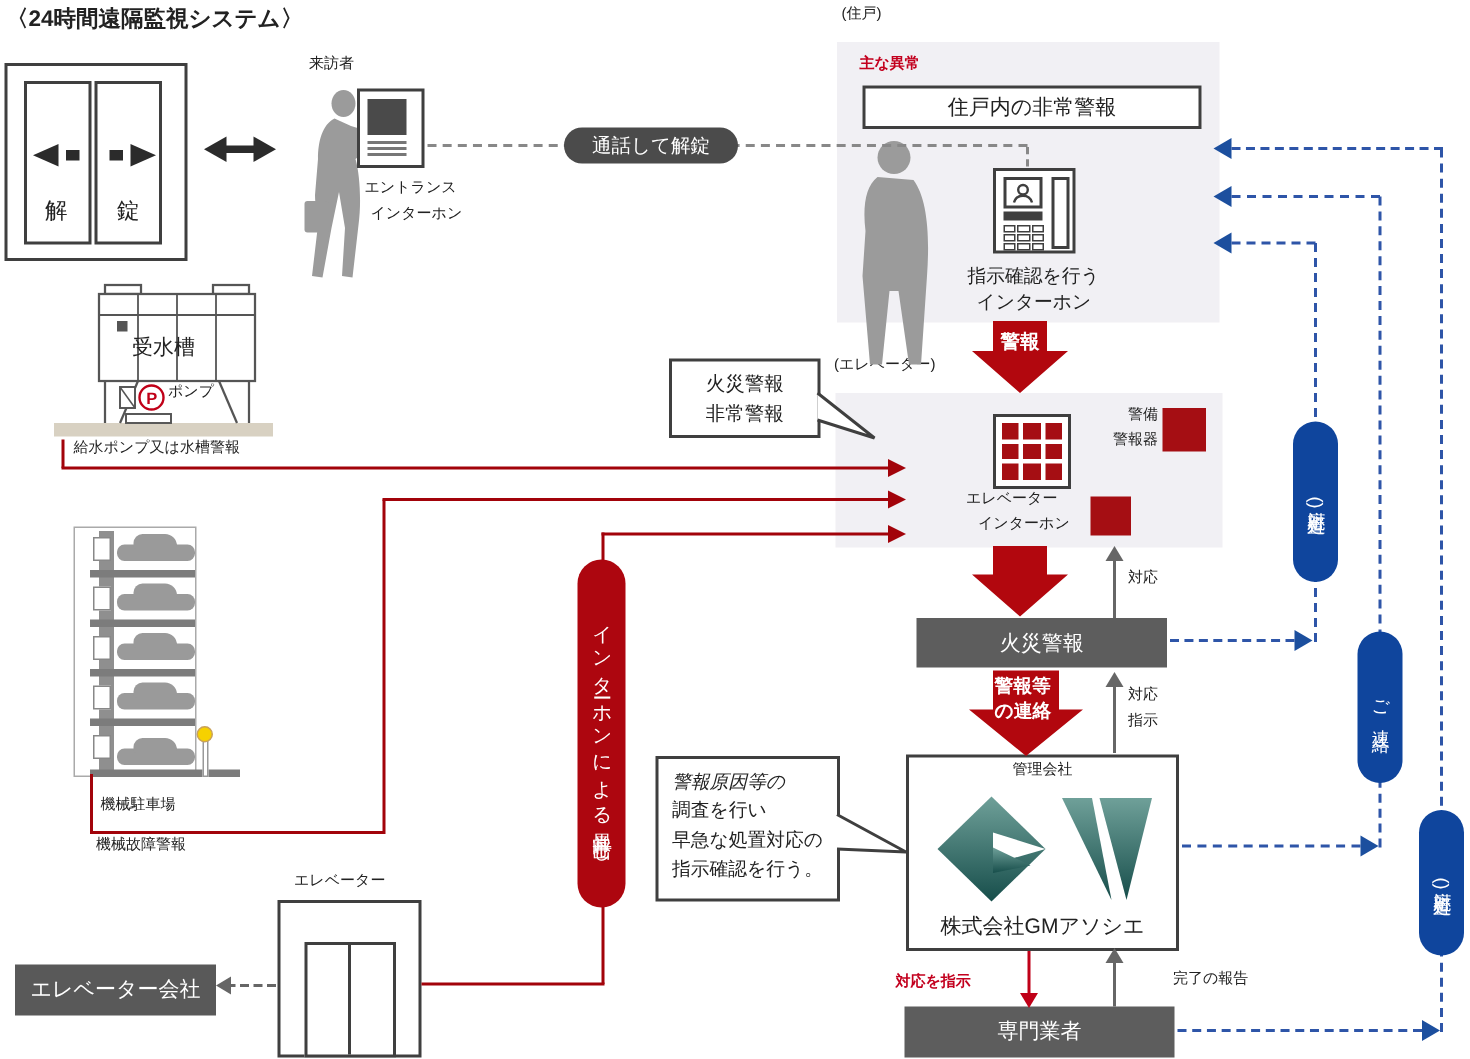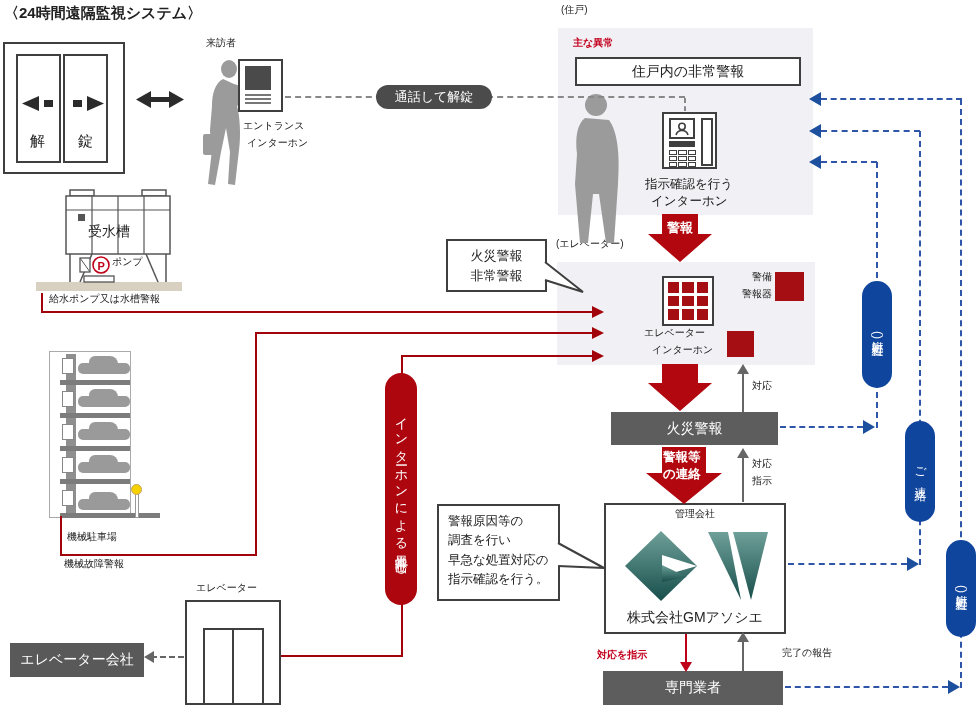--- a/index.html
+++ b/index.html
@@ -222,21 +222,21 @@
     <polygon points="37,1 73,36 37,71 1,36" fill="url(#tg)"></polygon>
     <polygon points="73,36 38,25 38,46" fill="#fff"></polygon>
     <polygon points="38,35 63,47 38,52" fill="url(#tg)"></polygon>
     <polygon points="84,2 104,2 117,70" fill="url(#tg)"></polygon>
     <polygon points="109,2 144,2 127,70" fill="url(#tg)"></polygon>
   </svg>
   <div class="lbl" style="left:604px;top:608px;width:182px;text-align:center;font-size:14px;z-index:3;">株式会社GMアソシエ</div>
 
   <div class="obox" style="left:437px;top:504px;width:123px;height:97px;font-size:12.5px;
        line-height:1.55;padding:6px 0 0 9px;z-index:5;">
-    <span style="display:block;">警報原因等の</span>
+    <span style="display:block;font-style:italic;">警報原因等の</span>
     <span style="display:block;">調査を行い</span>
     <span style="display:block;">早急な処置対応の</span>
     <span style="display:block;">指示確認を行う。</span>
   </div>
   <svg style="left:558px;top:540px;z-index:6;" width="48" height="32" viewBox="0 0 48 32">
     <polygon points="0,3 46,28 0,26" fill="#fff"></polygon>
     <polyline points="0,3 46,28 0,26" fill="none" stroke="#3f3f3f" stroke-width="2"></polyline>
   </svg>
 
   <div class="lbl redtext" style="left:597px;top:648px;">対応を指示</div>

